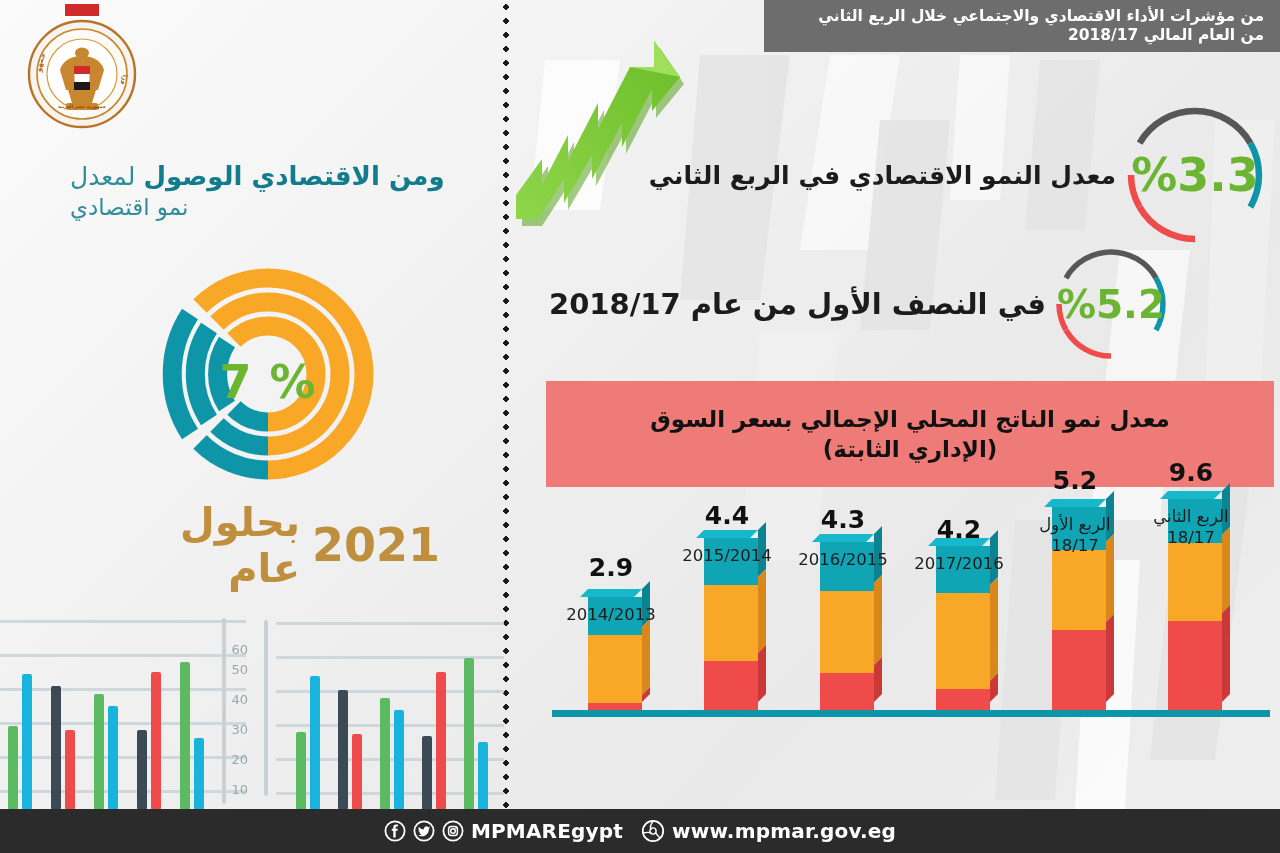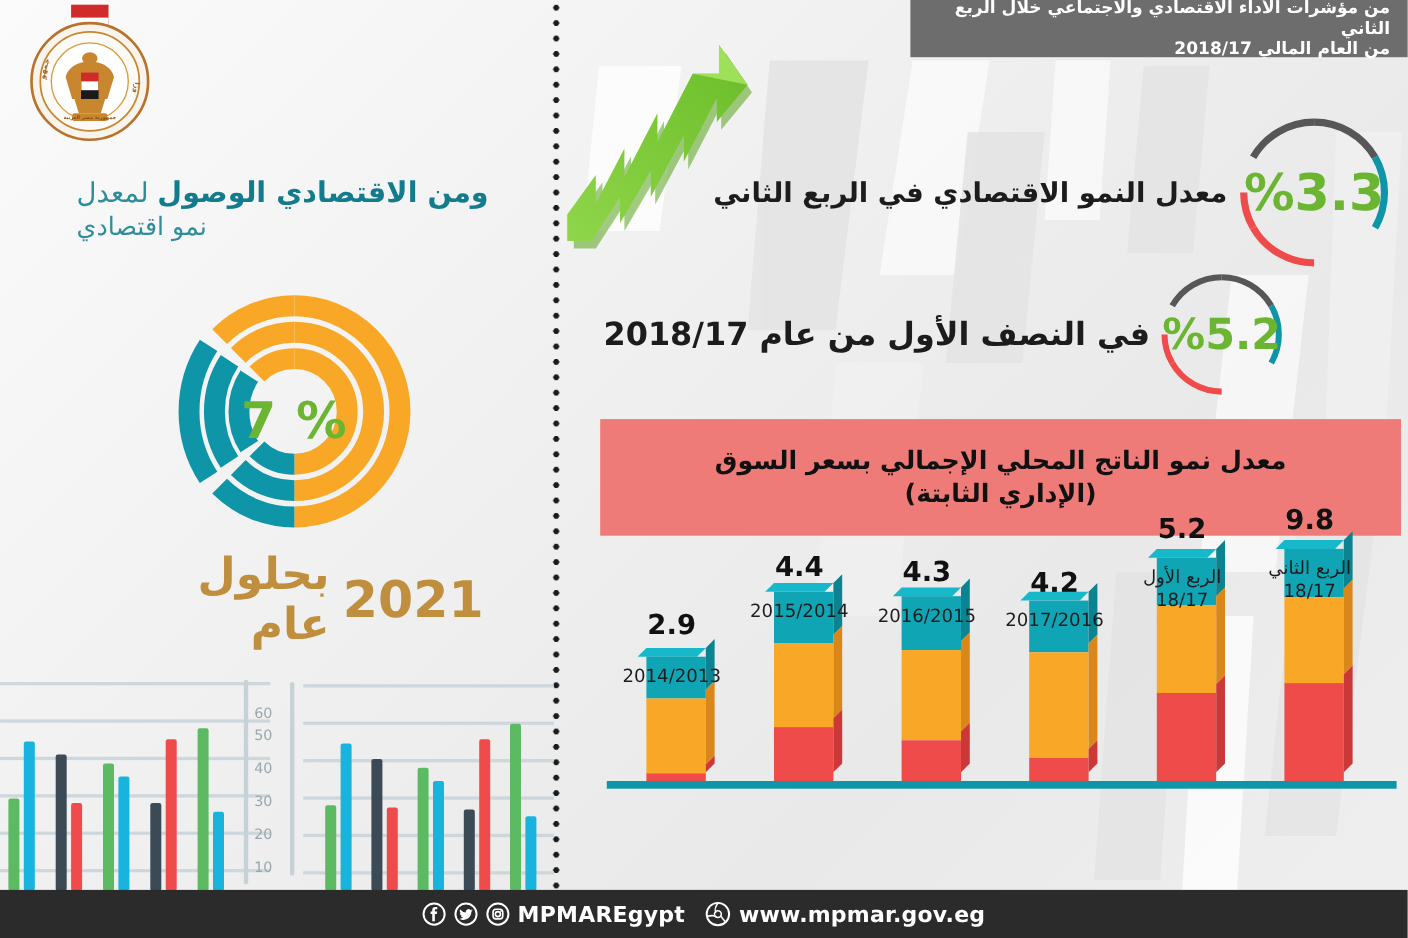--- a/index.html
+++ b/index.html
@@ -12,21 +12,21 @@
   #stage{
     position:relative;width:1280px;height:853px;overflow:hidden;
     background:
       linear-gradient(135deg,#fbfbfb 0%,#f0f0f0 40%,#e9e9e9 70%,#efefef 100%);
   }
   
   .bgfx{position:absolute;pointer-events:none;}
 
   
   #header-band{
-    position:absolute;top:0;right:0;width:452px;height:52px;
+    position:absolute;top:0;right:0;width:516px;height:52px;
     background:#6d6d6d;
     display:flex;align-items:center;justify-content:flex-start;
     padding:0 16px 0 10px;box-sizing:border-box;
   }
   #header-band .htxt{
     color:#ffffff;font-weight:bold;font-size:15.5px;line-height:1.22;
     text-align:right;width:100%;
   }
 
   
@@ -476,21 +476,21 @@
           <div class="side" style="background:#cb3838;"></div>
         </div>
       </div>
       <div class="barlab">
         <span>الربع الأول</span><br>
         <span>18/17</span>
       </div>
     </div>
 
     <div class="barcol" style="left:614px;">
-      <div class="barval" style="bottom:223px;">9.8</div>
+      <div class="barval" style="bottom:223px;">9.6</div>
       <div class="bar3d">
         <div class="cap-top" style="top:-8px;">
           <div class="tp" style="background:#16b8c9;"></div>
         </div>
         <div class="seg" style="height:44px;">
           <div class="face" style="background:#0fa5b5;"></div>
           <div class="side" style="background:#0b8390;"></div>
         </div>
         <div class="seg" style="height:78px;">
           <div class="face" style="background:#f9a726;"></div>

